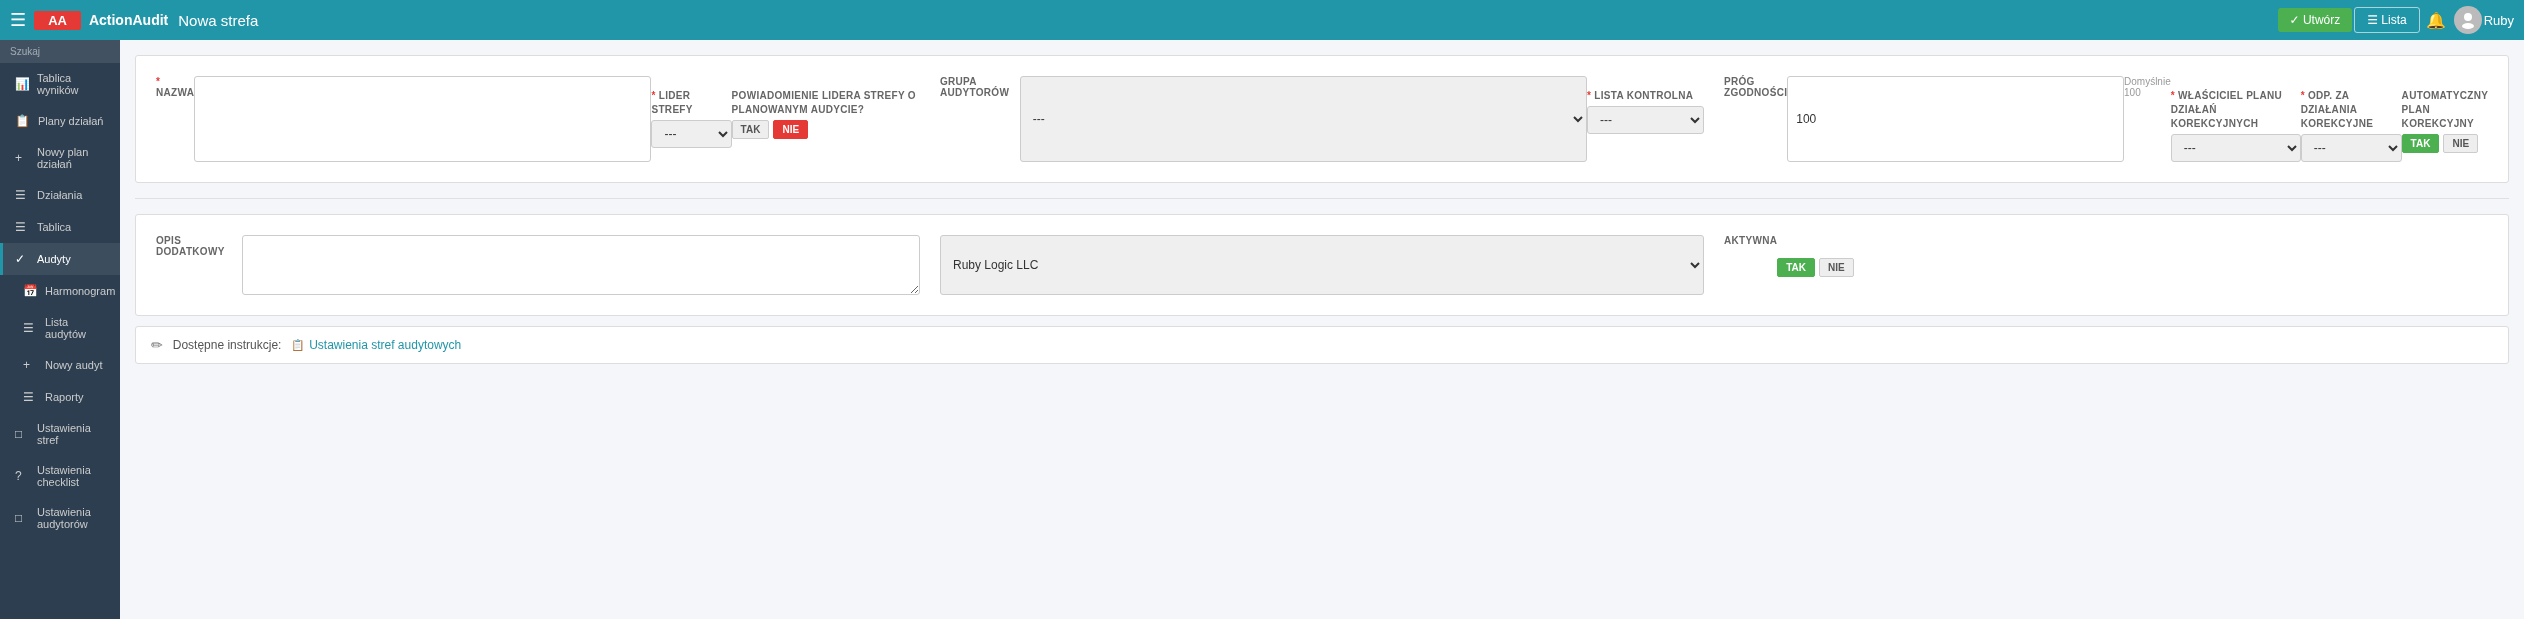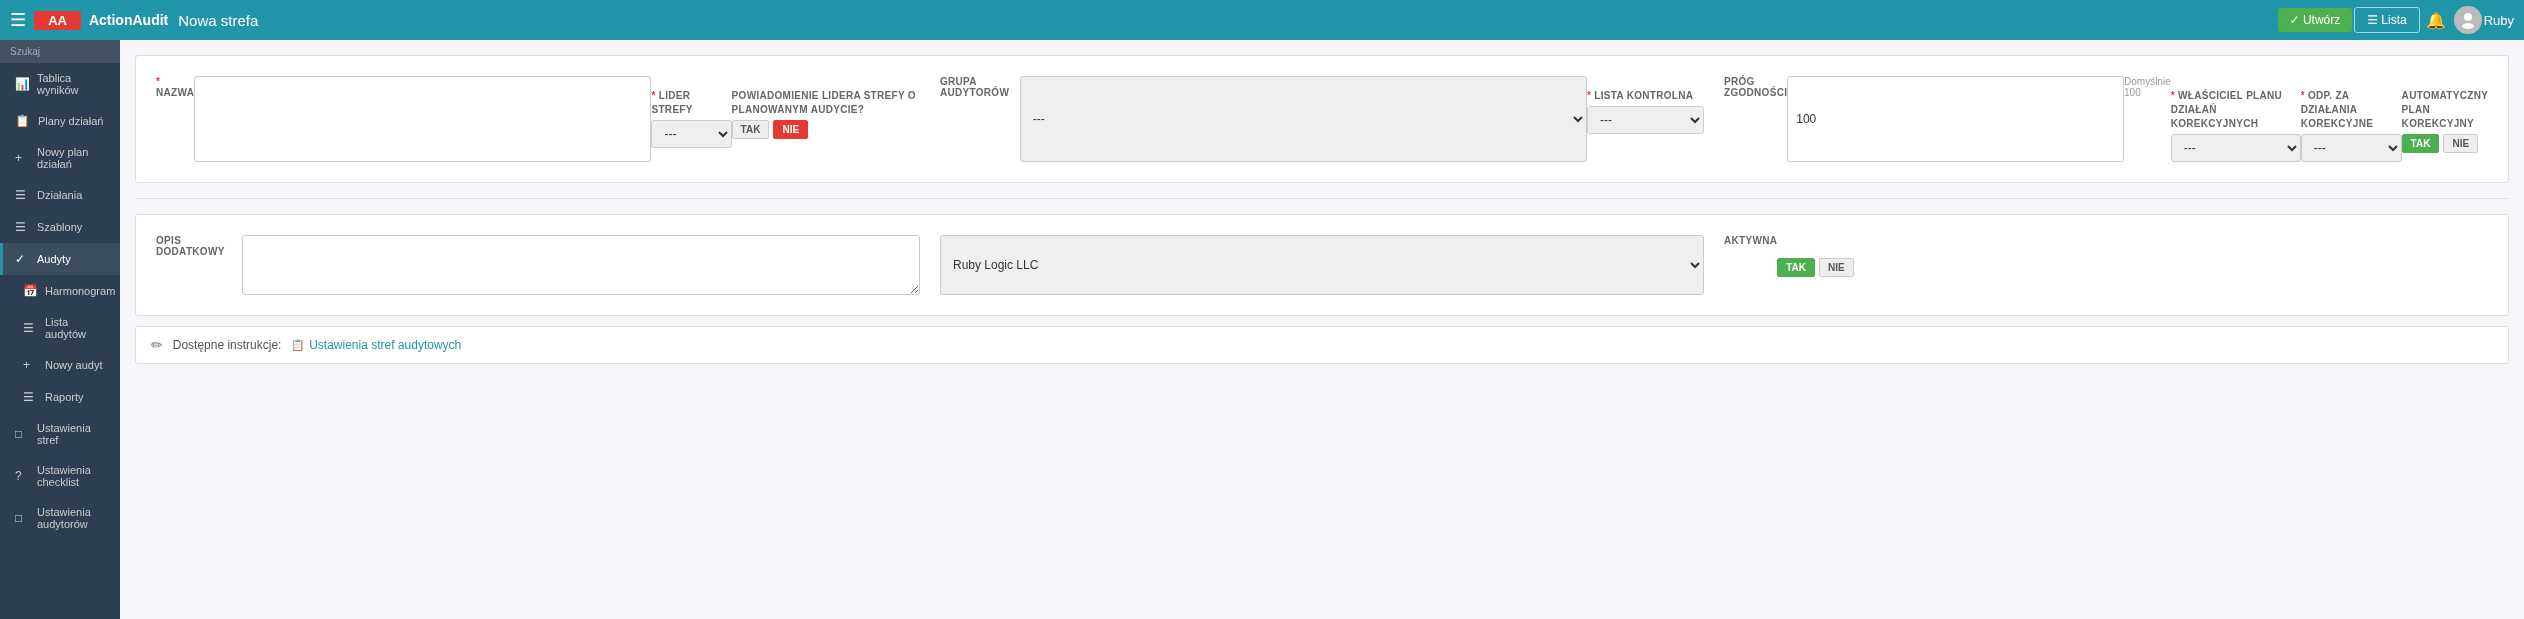--- a/index.html
+++ b/index.html
@@ -303,21 +303,21 @@
     <div class="sidebar-item">
       <span class="icon">+</span>
       <span>Nowy plan działań</span>
     </div>
     <div class="sidebar-item">
       <span class="icon">☰</span>
       <span>Działania</span>
     </div>
     <div class="sidebar-item">
       <span class="icon">☰</span>
-      <span>Szablony</span>
+      <span>Tablica</span>
     </div>
     <div class="sidebar-item active">
       <span class="icon">✓</span>
       <span>Audyty</span>
     </div>
     <div class="sidebar-item sidebar-sub">
       <span class="icon">📅</span>
       <span>Harmonogram</span>
     </div>
     <div class="sidebar-item sidebar-sub">

